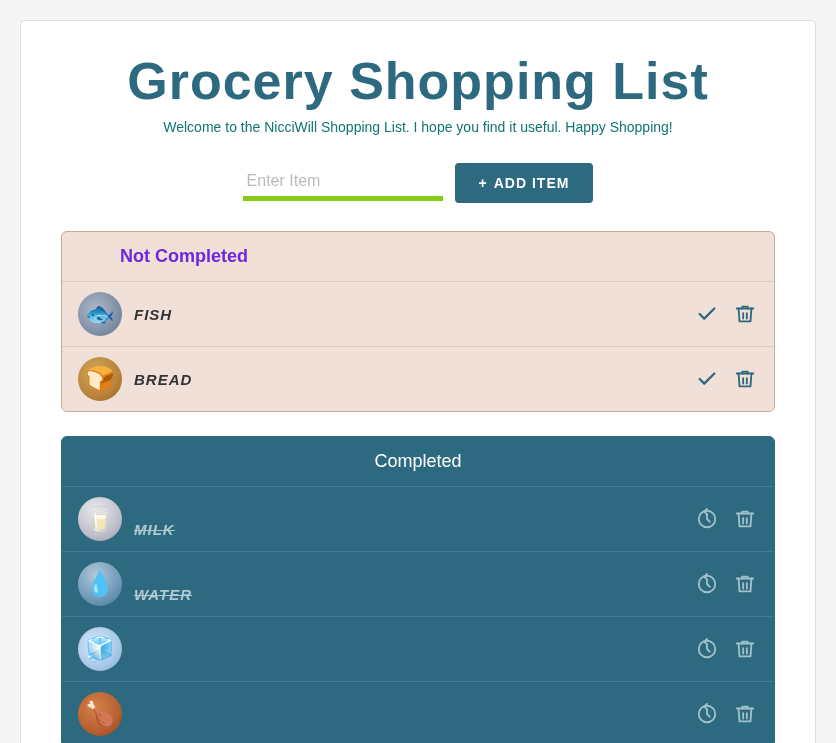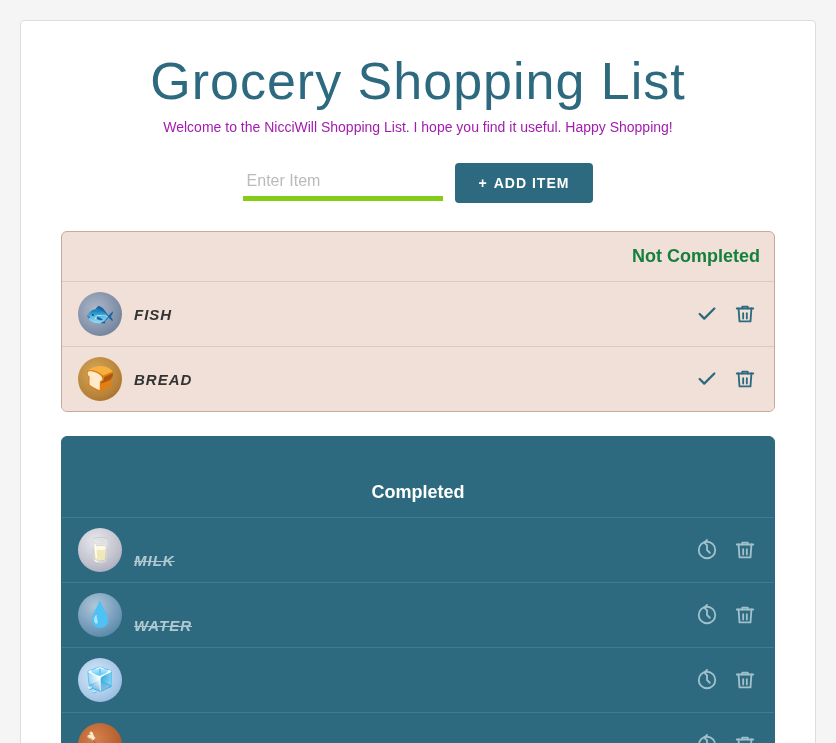--- a/index.html
+++ b/index.html
@@ -19,28 +19,28 @@
       border: 1px solid #ddd;
       border-radius: 4px;
       width: 800px;
       padding: 30px 40px 40px;
     }
 
     .app-title {
       font-size: 52px;
       color: #2d6a7f;
       text-align: center;
-      font-weight: 400;
+      font-weight: 700;
       letter-spacing: 1px;
       margin-bottom: 8px;
     }
 
     .app-subtitle {
       text-align: center;
-      color: #a21caf;
+      color: #0f766e;
       font-size: 14px;
       margin-bottom: 28px;
     }
 
     .input-row {
       display: flex;
       justify-content: center;
       align-items: center;
       gap: 12px;
       margin-bottom: 28px;
@@ -79,42 +79,42 @@
     
     .not-completed-section {
       border: 1px solid #c8a89a;
       border-radius: 6px;
       background: #f0e0d8;
       margin-bottom: 24px;
       overflow: hidden;
     }
 
     .not-completed-header {
-      text-align: right;
+      text-align: left;
       padding: 14px;
       font-size: 18px;
       font-weight: bold;
-      color: #15803d;
+      color: #6d28d9;
+      margin-left: 44px;
     }
 
     
     .completed-section {
       border: 1px solid #2d6a7f;
       border-radius: 6px;
       background: #2d6a7f;
       overflow: hidden;
     }
 
     .completed-header {
       text-align: center;
       padding: 14px;
       font-size: 18px;
-      font-weight: bold;
+      font-weight: normal;
       color: #fff;
-      margin-top: 31px;
     }
 
     
     .list-item {
       display: flex;
       align-items: center;
       padding: 10px 16px;
       gap: 12px;
     }
 

